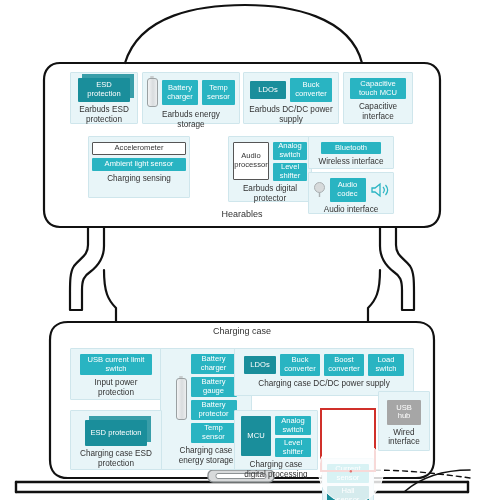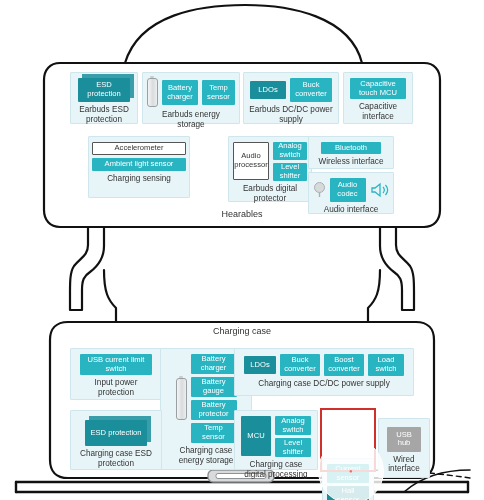--- a/index.html
+++ b/index.html
@@ -210,21 +210,21 @@
 
   <div class="group" style="position:absolute;left:322px;top:430px;width:52px;height:68px;margin-top:28px;">
     <div class="gcol">
       <div class="blk light" style="width:42px;height:19px;">Current sensor</div>
       <div class="blk dark" style="width:42px;height:19px;">Hall sensor</div>
     </div>
     <div class="gcaption">Case shifter</div>
   </div>
   <div class="highlight" style="left:320px;top:408px;width:56px;height:64px;"></div>
 
-  <div class="group" style="position:absolute;left:378px;top:418px;width:52px;height:60px;">
+  <div class="group" style="position:absolute;left:378px;top:391px;width:52px;height:60px;">
     <div class="blk gray" style="width:34px;height:28px;margin-top:3px;">USB hub</div>
     <div class="gcaption">Wired interface</div>
   </div>
 
   <div class="wm" style="left:318px;top:438px;width:64px;height:64px;">
     <span class="wm-in">●</span>
   </div>
 
 </div>
 

